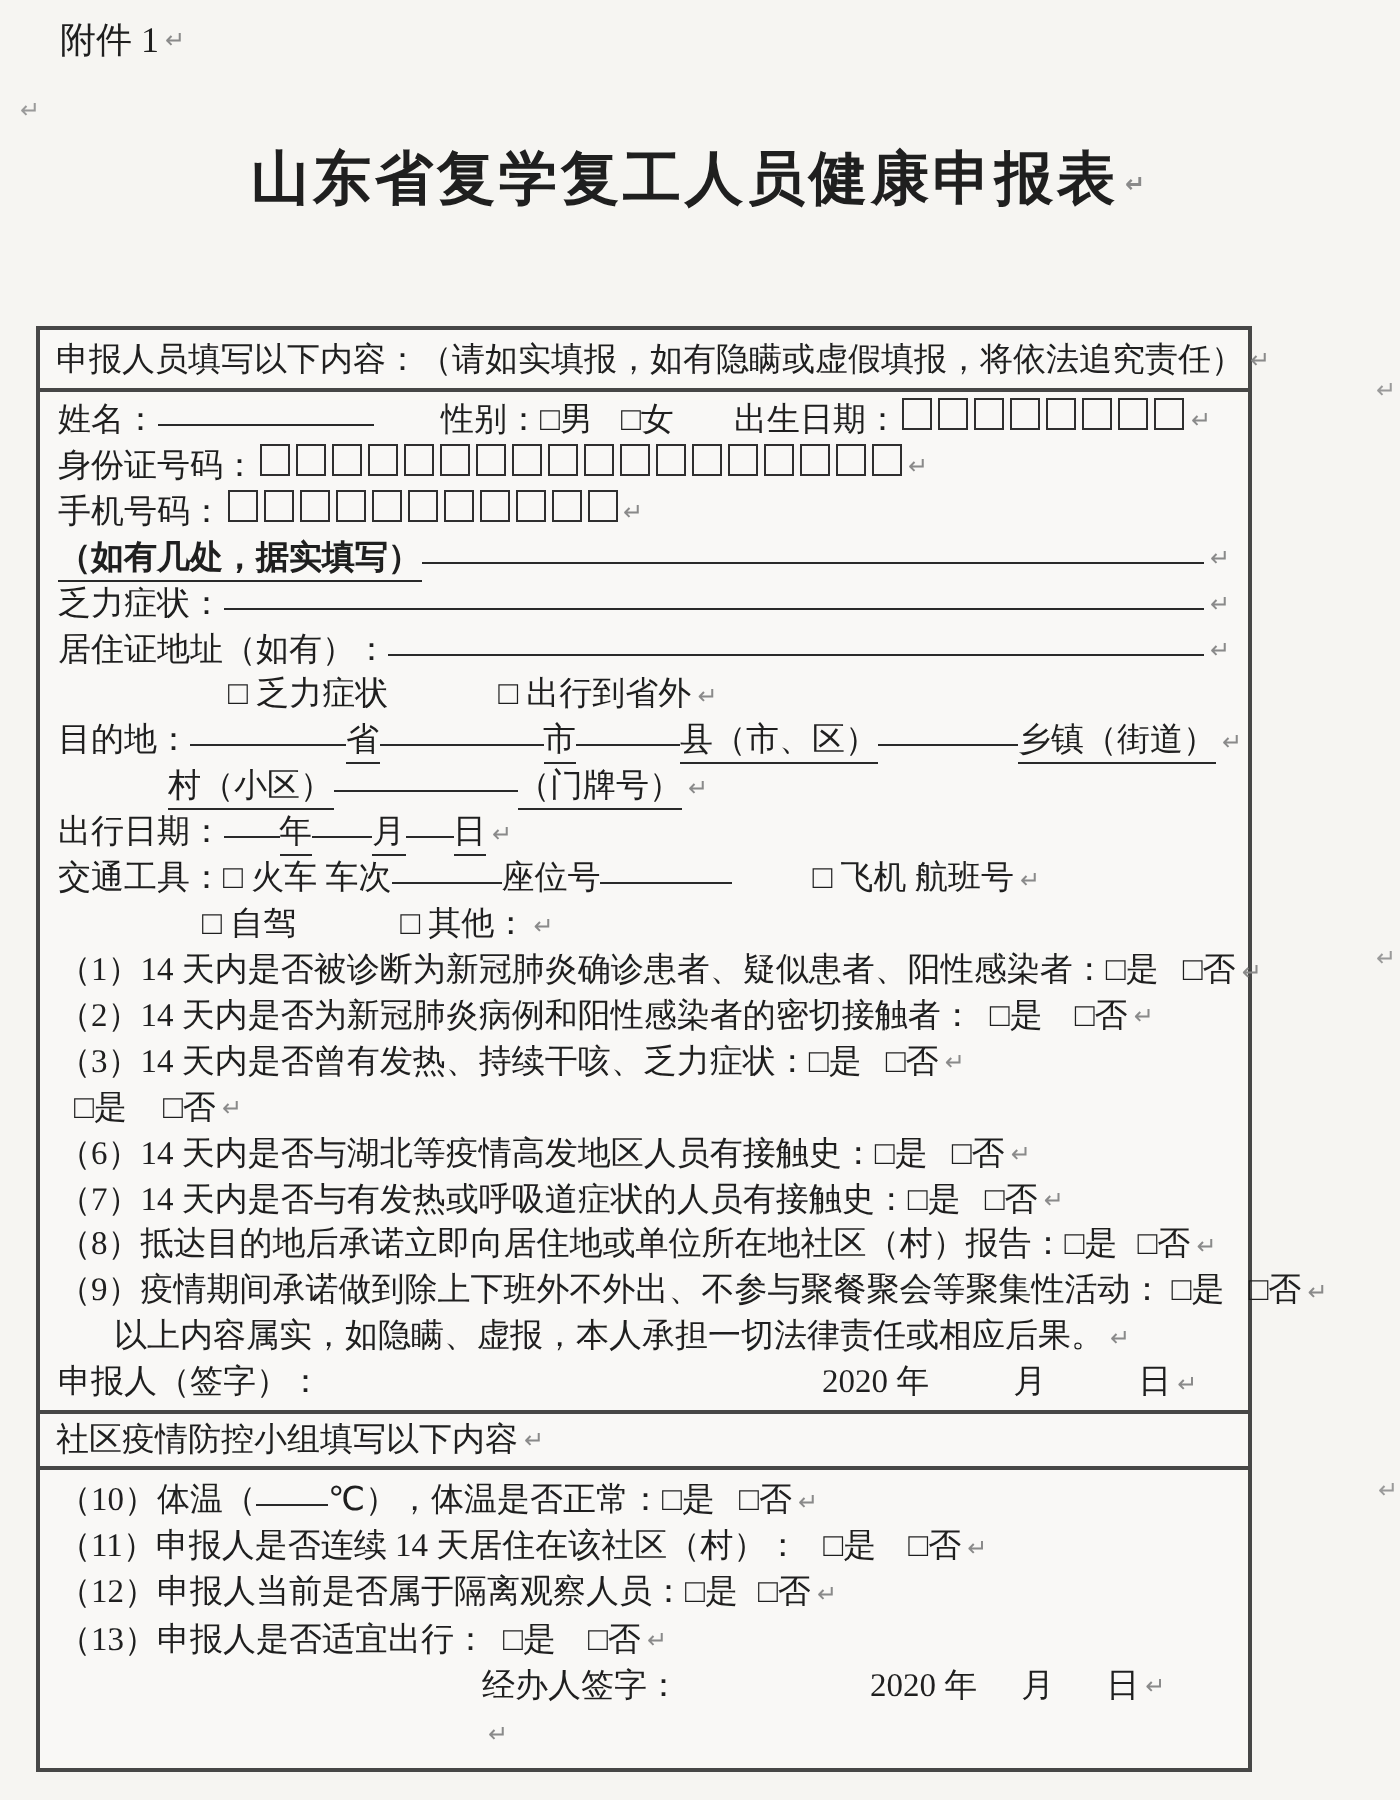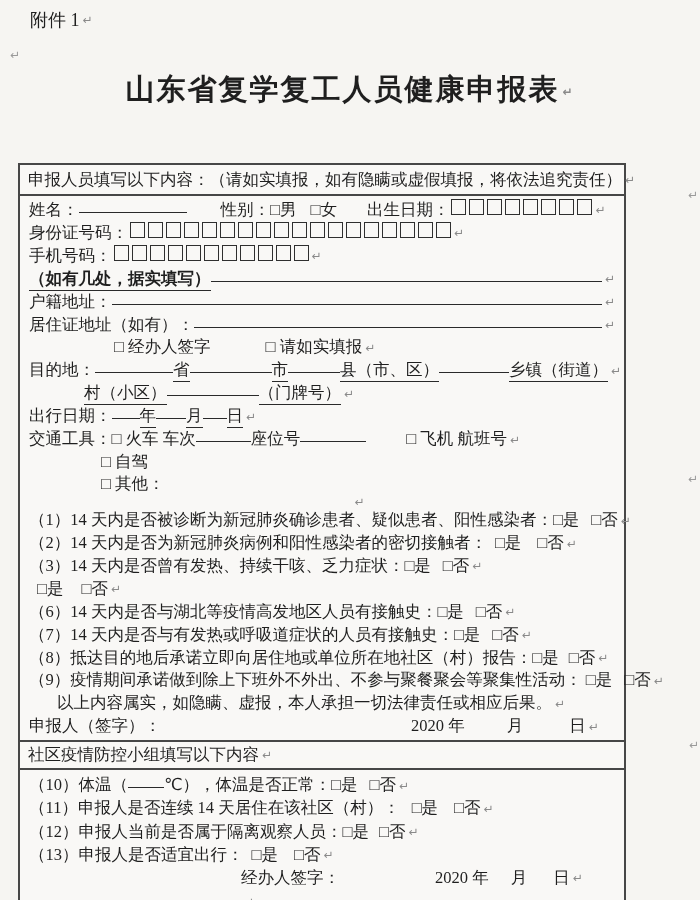--- a/index.html
+++ b/index.html
@@ -121,33 +121,33 @@
           <span class="box"></span>
         </span>
         <span class="ret">↵</span>
       </div>
       <div class="line">
         <span class="t ul bold">（如有几处，据实填写）</span>
         <span class="blank fill"></span>
         <span class="ret">↵</span>
       </div>
       <div class="line">
-        <span class="t">户籍地址：</span>
+        <span class="t">乏力症状：</span>
         <span class="blank fill"></span>
         <span class="ret">↵</span>
       </div>
       <div class="line">
         <span class="t">居住证地址（如有）：</span>
         <span class="blank fill"></span>
         <span class="ret">↵</span>
       </div>
       <div class="line" style="padding-left: 85px;">
-        <span class="cb">□ 经办人签字</span>
+        <span class="cb">□ 乏力症状</span>
         <span class="sp" style="width: 55px;"></span>
-        <span class="cb">□ 请如实填报</span>
+        <span class="cb">□ 出行到省外</span>
         <span class="ret">↵</span>
       </div>
       <div class="line">
         <span class="t">目的地：</span>
         <span class="blank" style="width: 78px;"></span>
         <span class="t ul">省</span>
         <span class="blank" style="width: 82px;"></span>
         <span class="t ul">市</span>
         <span class="blank" style="width: 52px;"></span>
         <span class="t ul">县（市、区）</span>
@@ -176,21 +176,21 @@
         <span class="cb">□ 火车</span>
         <span class="t"> 车次</span>
         <span class="blank" style="width: 55px;"></span>
         <span class="t">座位号</span>
         <span class="blank" style="width: 66px;"></span>
         <span class="sp" style="width: 40px;"></span>
         <span class="cb">□ 飞机</span>
         <span class="t"> 航班号</span>
         <span class="ret">↵</span>
       </div>
-      <div class="line" style="padding-left: 72px; flex-direction: column;">
+      <div class="line" style="padding-left: 72px;">
         <span class="cb">□ 自驾</span>
         <span class="sp" style="width: 52px;"></span>
         <span class="cb">□ 其他：</span>
         <span class="ret">↵</span>
       </div>
       <div class="line">
         <span class="t">（1）14 天内是否被诊断为新冠肺炎确诊患者、疑似患者、阳性感染者：</span>
         <span class="cb">□是</span>
         <span class="sp" style="width: 12px;"></span>
         <span class="cb">□否</span>

